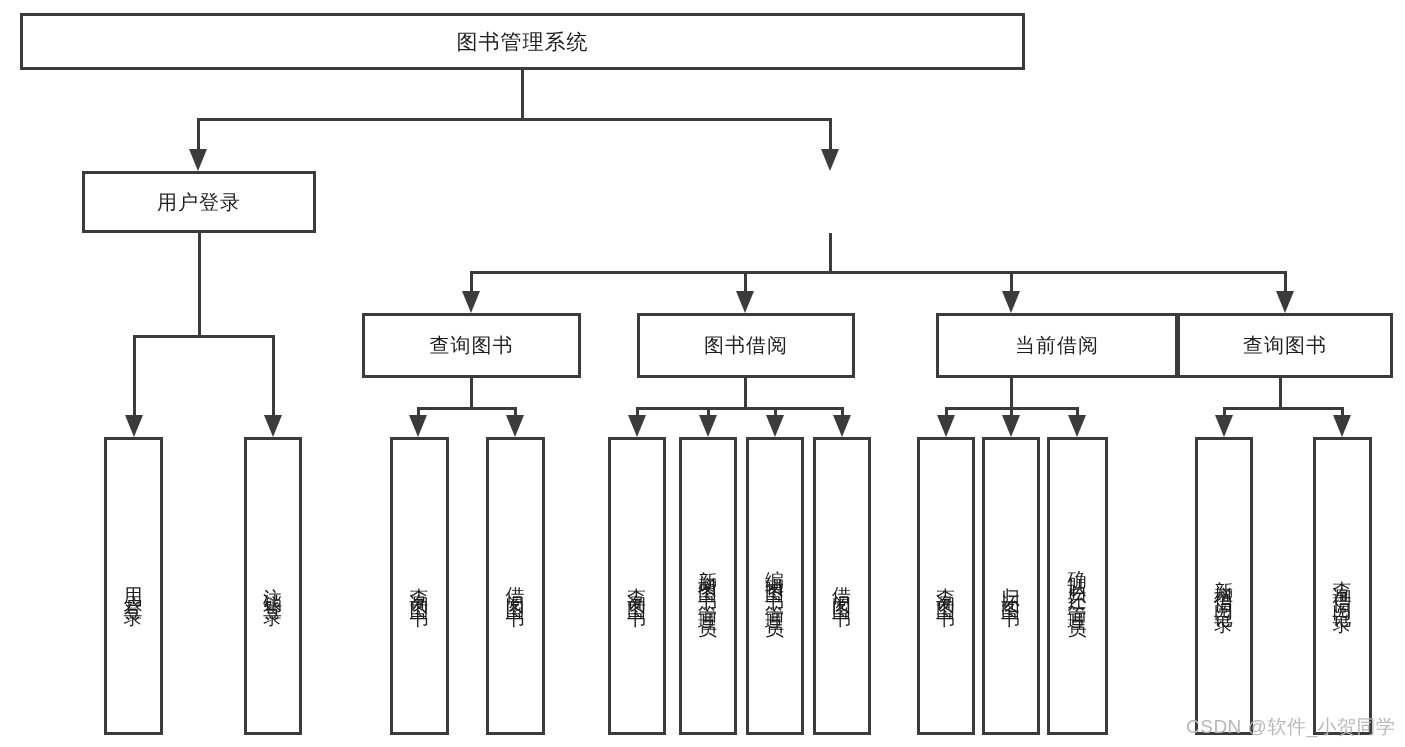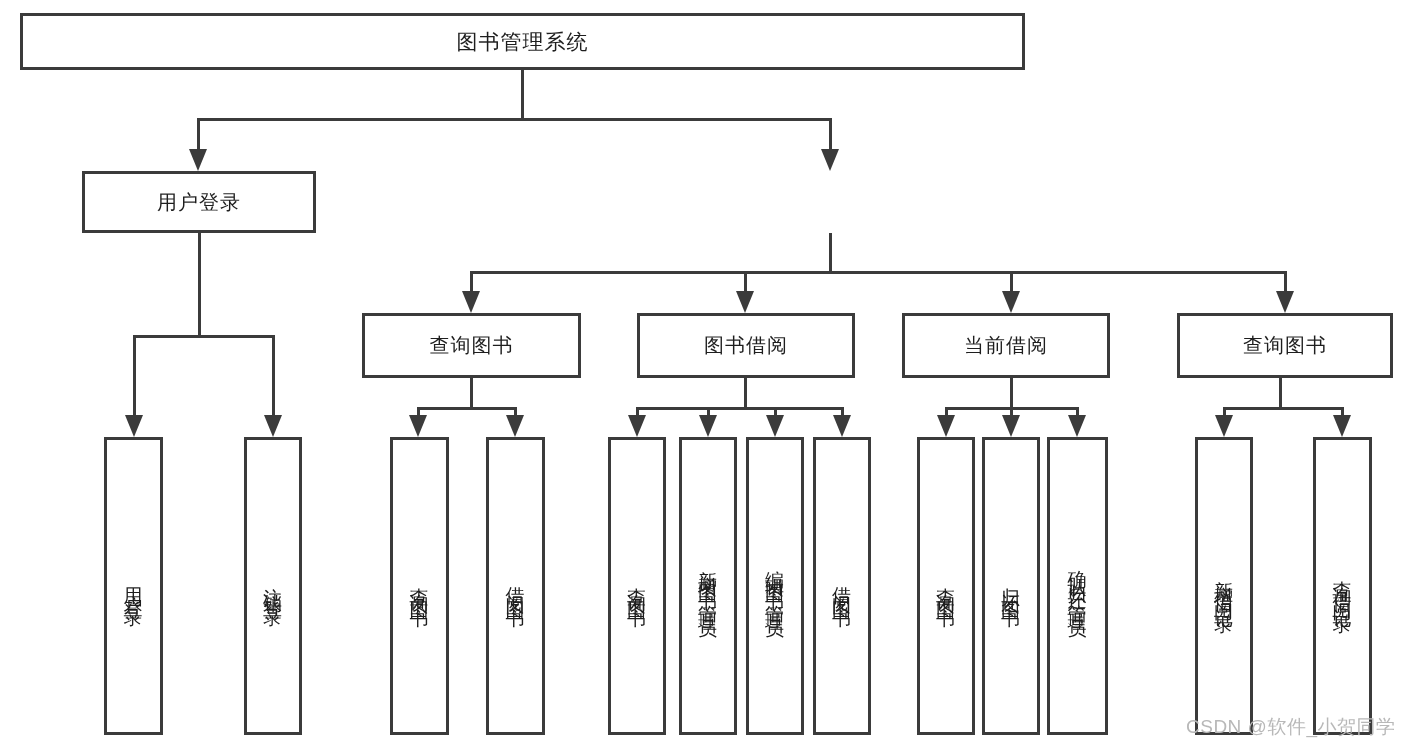--- a/index.html
+++ b/index.html
@@ -117,21 +117,21 @@
     </div>
     <div class="node h" style="left: 82px; top: 171px; width: 234px; height: 62px;">
       <span class="label">用户登录</span>
     </div>
     <div class="node h" style="left: 362px; top: 313px; width: 219px; height: 65px;">
       <span class="label">查询图书</span>
     </div>
     <div class="node h" style="left: 637px; top: 313px; width: 218px; height: 65px;">
       <span class="label">图书借阅</span>
     </div>
-    <div class="node h" style="left: 902px; top: 313px; width: 208px; height: 65px; align-items: center;">
+    <div class="node h" style="left: 936px; top: 313px; width: 242px; height: 65px; align-items: center;">
       <span class="label">当前借阅</span>
     </div>
     <div class="node h" style="left: 1177px; top: 313px; width: 216px; height: 65px;">
       <span class="label">查询图书</span>
     </div>
     <div class="node v" style="left: 104px; top: 437px; width: 59px; height: 298px;">
       <span class="label">用户登录</span>
     </div>
     <div class="node v" style="left: 244px; top: 437px; width: 58px; height: 298px;">
       <span class="label">注销登录</span>

